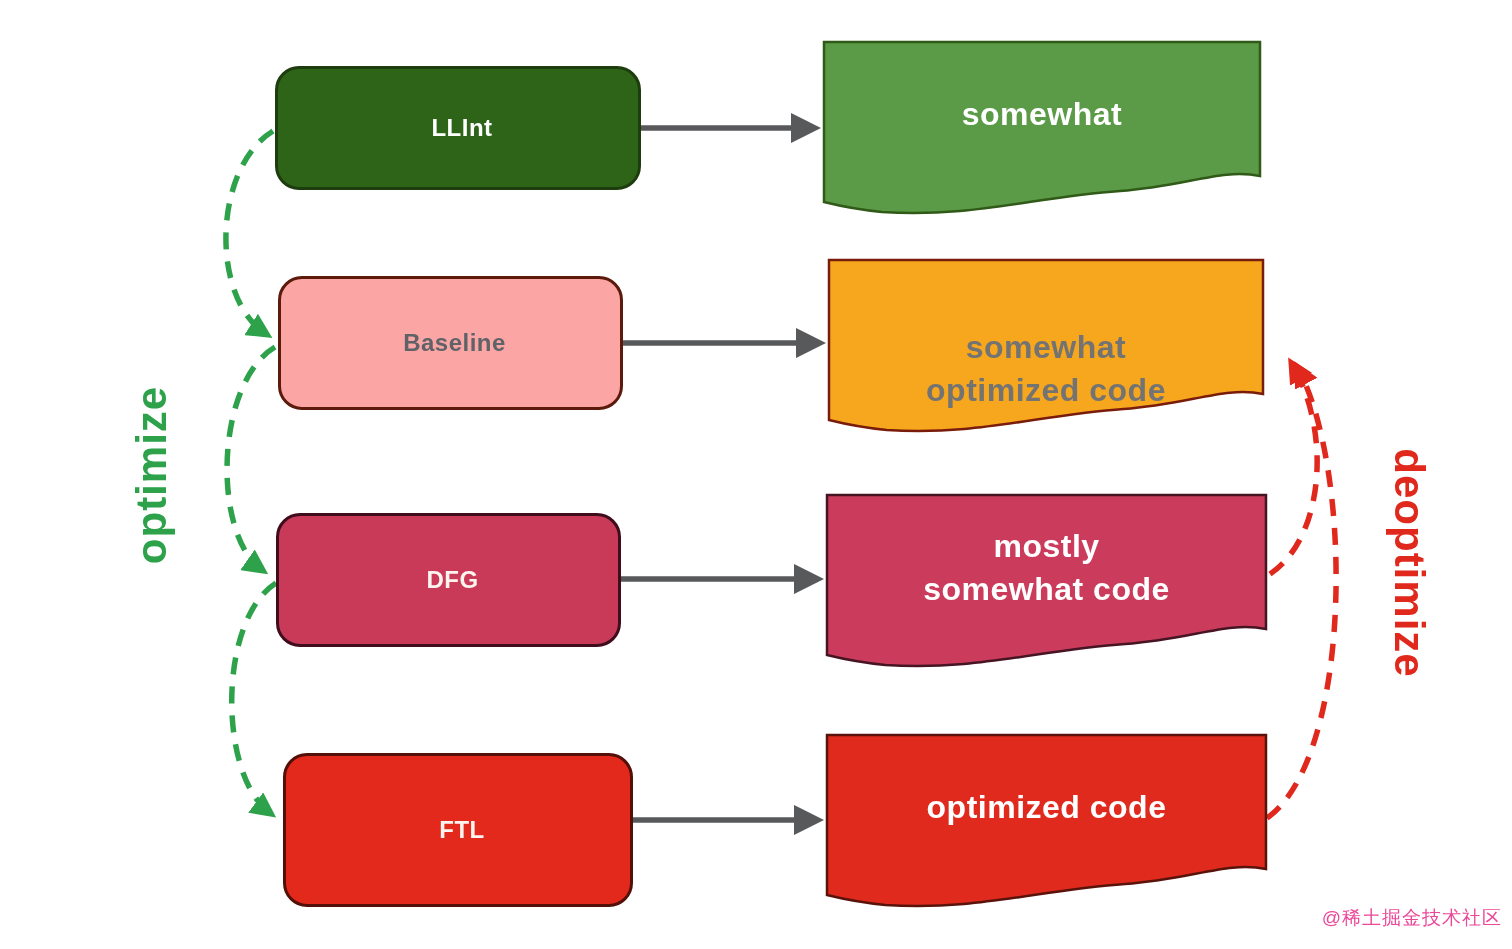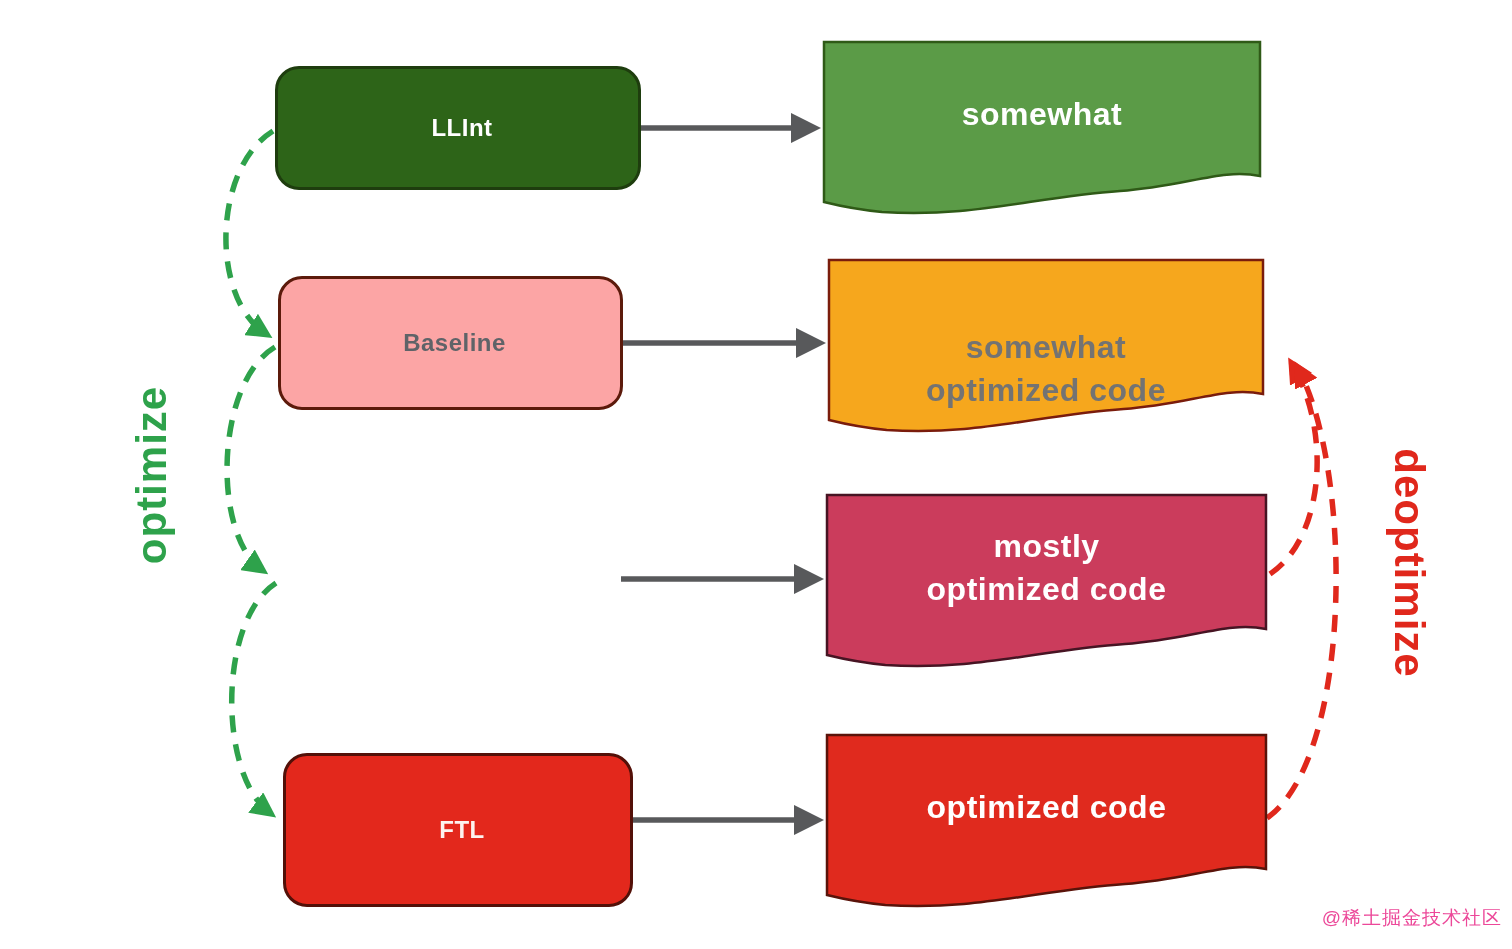--- a/index.html
+++ b/index.html
@@ -128,20 +128,23 @@
     <path d="M1270,574 C 1324,538 1332,432 1292,364" fill="none" stroke-width="5.5" stroke-dasharray="17 12" marker-end="url(#ah-red)" stroke="#e0281c"></path>
     <path d="M1267,818 C 1352,758 1354,474 1298,368" fill="none" stroke-width="5.5" stroke-dasharray="17 12" marker-end="url(#ah-red)" stroke="#e0281c"></path>
   </svg>
 
   <div class="tier-box box-llint">
     <span>LLInt</span>
   </div>
   <div class="tier-box box-baseline">
     <span>Baseline</span>
   </div>
+  <div class="tier-box box-dfg">
+    <span>DFG</span>
+  </div>
   <div class="tier-box box-ftl">
     <span>FTL</span>
   </div>
 
   <div class="flag flag-bytecode">
     <svg viewBox="0 0 440 178" preserveAspectRatio="none">
       <path d="M2,2 H438 V136 C 400,128 365,146 298,151 C 212,157 150,178 60,172 C 40,170 18,166 2,162 Z" stroke-width="2.5" fill="#5b9b47" stroke="#2f5a17"></path>
     </svg>
     <div class="flag-label label-white">somewhat</div>
   </div>
@@ -152,21 +155,21 @@
     </svg>
     <div class="flag-label label-gray">somewhat
 optimized code</div>
   </div>
 
   <div class="flag flag-mostly">
     <svg viewBox="0 0 440 178" preserveAspectRatio="none">
       <path d="M2,2 H438 V136 C 400,128 365,146 298,151 C 212,157 150,178 60,172 C 40,170 18,166 2,162 Z" stroke-width="2.5" fill="#cb3c5c" stroke="#471423"></path>
     </svg>
     <div class="flag-label label-white">mostly
-optimized code</div>
+somewhat code</div>
   </div>
 
   <div class="flag flag-optimized">
     <svg viewBox="0 0 440 178" preserveAspectRatio="none">
       <path d="M2,2 H438 V136 C 400,128 365,146 298,151 C 212,157 150,178 60,172 C 40,170 18,166 2,162 Z" stroke-width="2.5" fill="#e02a1e" stroke="#5a130a"></path>
     </svg>
     <div class="flag-label label-white">optimized code</div>
   </div>
 
   <div class="side-label optimize-label">optimize</div>

